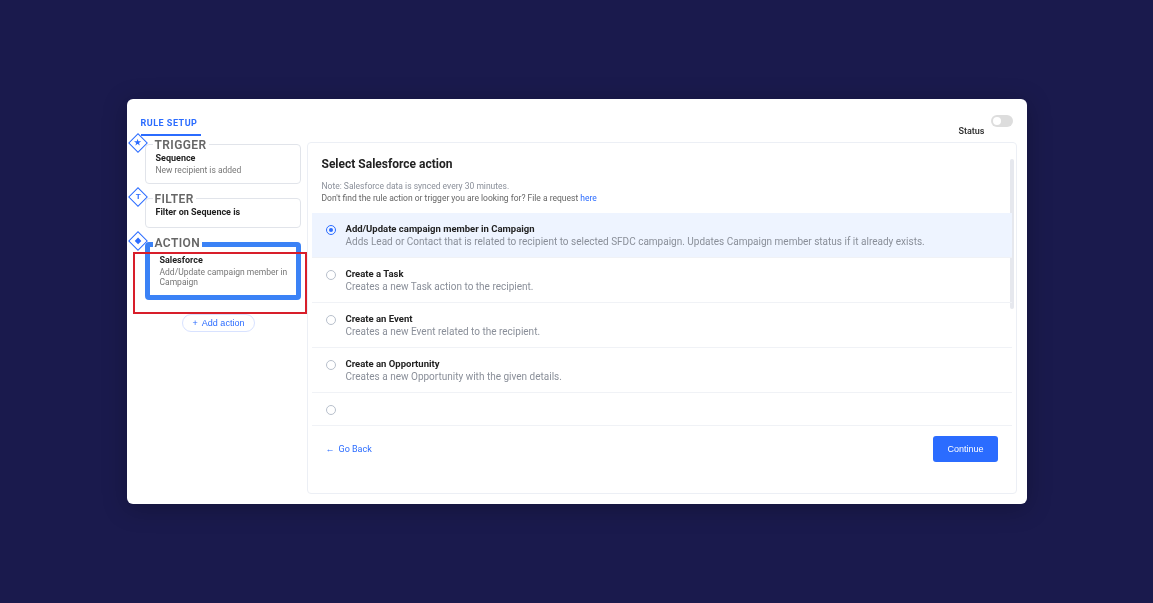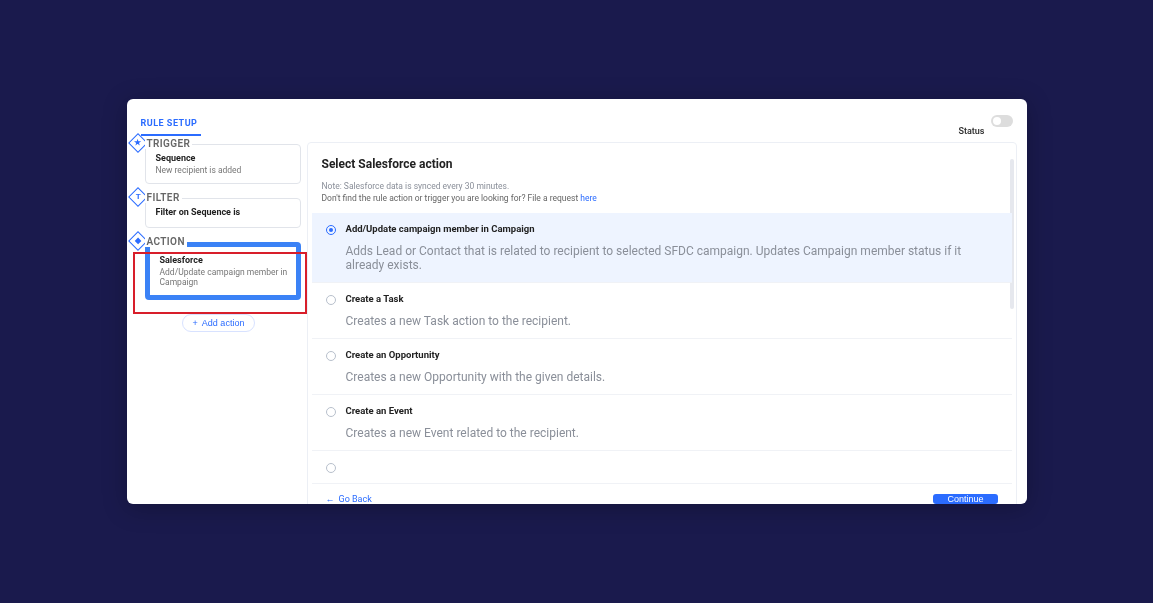--- a/index.html
+++ b/index.html
@@ -57,22 +57,22 @@
     width: 180px;
     padding: 8px 6px 8px 10px;
     position: relative;
   }
   .node {
     position: relative;
     margin-bottom: 14px;
   }
   .node-tag {
     position:absolute;
-    left:8px; top:-6px;
-    font-size:10px;
+    left:16px; top:-6px;
+    font-size:12px;
     color:#666;
     letter-spacing:.4px;
     font-weight:600;
     background:#fff;
     padding:0 2px;
   }
   .node-icon{
     position:absolute;
     left:-6px; top:-8px;
     width:14px;height:14px;
@@ -155,32 +155,32 @@
     width:10px;height:10px;border-radius:50%;
     border:1.5px solid #b8c0cc;
     margin-top:2px; flex-shrink:0;
     position:relative;
   }
   .option.selected .radio{ border-color:#2b6cff; }
   .option.selected .radio::after{
     content:"";position:absolute;inset:2px;background:#2b6cff;border-radius:50%;
   }
   .opt-title{ font-size:9.5px; font-weight:700; color:#222; }
-  .opt-desc{ font-size:12px; color:#8a8f99; margin-top:10px; }
+  .opt-desc{ font-size:10px; color:#8a8f99; margin-top:2px; }
 
   .footer{
     display:flex; justify-content:space-between; align-items:center;
     padding:10px 14px 0 14px;
   }
   .goback{
     color:#2b6cff; font-size:9px; cursor:pointer; display:flex; gap:4px; align-items:center;
   }
   .continue{
     background:#2b6cff; color:#fff; border:none; border-radius:3px;
-    padding:0 14px; font-size:9px; cursor:pointer;
+    padding:8px 14px; font-size:9px; cursor:pointer;
   }
 
   .scroll-indicator{
     position:absolute; right:2px; top:16px; width:4px; height:150px; background:#e6e8ee; border-radius:2px;
   }
 </style>
 </head>
 <body>
 
 <div class="window">
@@ -259,29 +259,29 @@
           <div class="option">
             <div class="radio"></div>
             <div>
               <div class="opt-title">Create a Task</div>
               <div class="opt-desc">Creates a new Task action to the recipient.</div>
             </div>
           </div>
           <div class="option">
             <div class="radio"></div>
             <div>
+              <div class="opt-title">Create an Event</div>
+              <div class="opt-desc">Creates a new Event related to the recipient.</div>
+            </div>
+          </div>
+          <div class="option">
+            <div class="radio"></div>
+            <div>
               <div class="opt-title">Create an Opportunity</div>
               <div class="opt-desc">Creates a new Opportunity with the given details.</div>
-            </div>
-          </div>
-          <div class="option">
-            <div class="radio"></div>
-            <div>
-              <div class="opt-title">Create an Event</div>
-              <div class="opt-desc">Creates a new Event related to the recipient.</div>
             </div>
           </div>
           <div class="option">
             <div class="radio"></div>
           </div>
         </div>
 
       <div class="footer">
         <div class="goback">
           <span>←</span>

